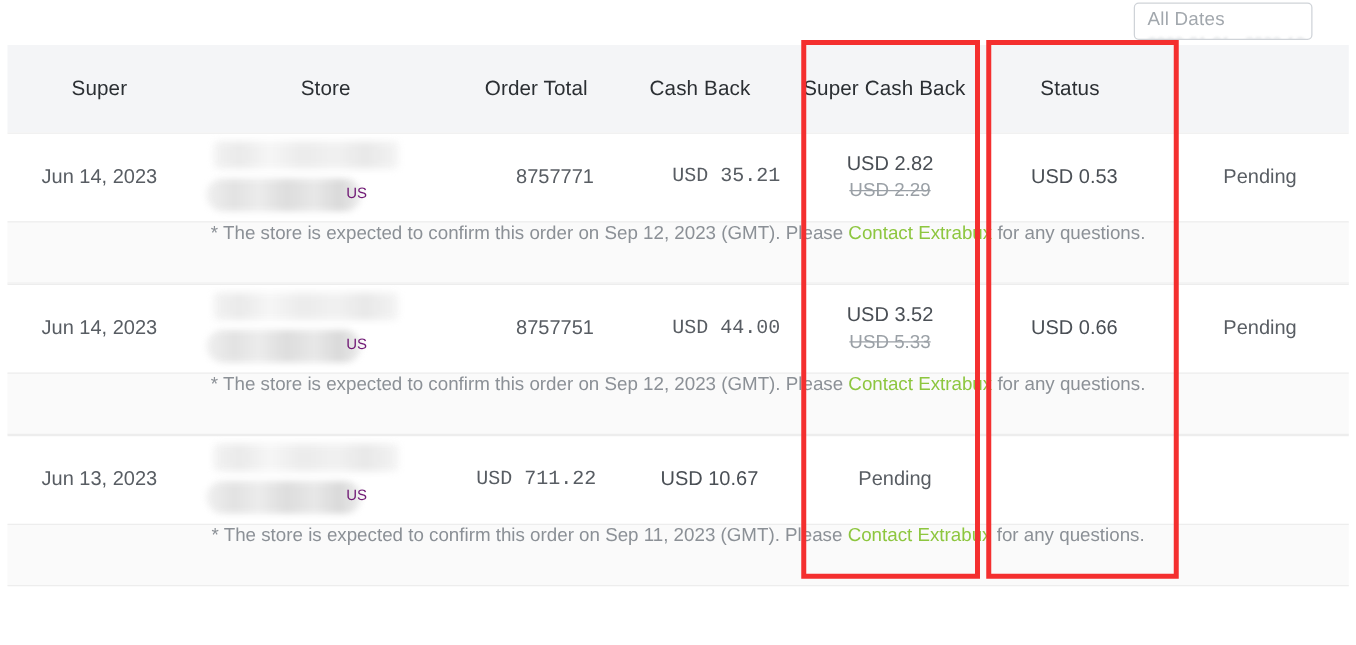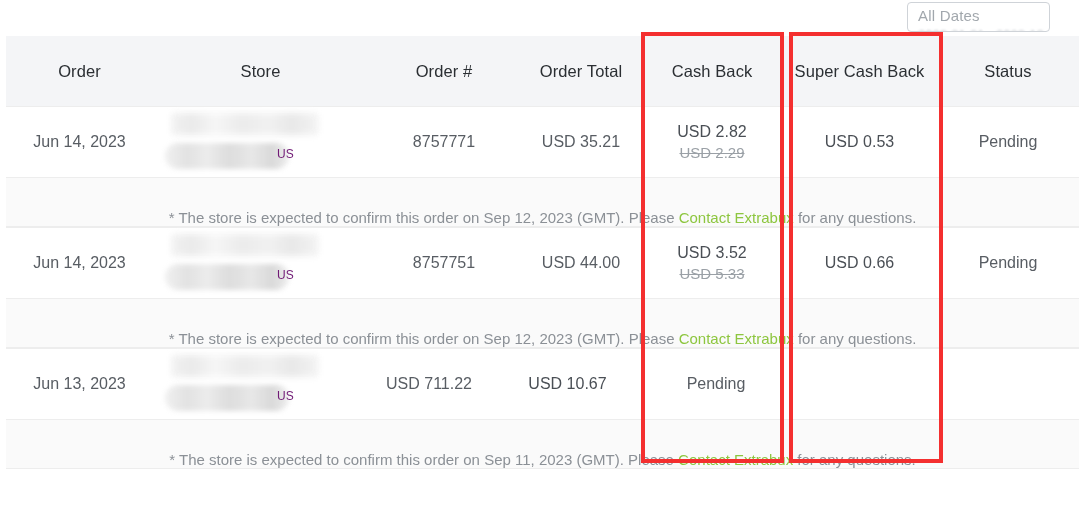--- a/index.html
+++ b/index.html
@@ -100,21 +100,21 @@
   }
   .td {
     font-size: 16px;
     color: #4a4f55;
     text-align: center;
     line-height: 1.35;
   }
 
   .cell-date { color: #585d63; }
   .cell-order { color: #585d63; }
-  .cell-total { color: #585d63; }
+  .cell-total { color: #585d63; font-family: Liberation Mono, monospace; }
   .cell-status { color: #585d63; }
 
   .cash-main { display: block; color: #4a4f55; }
   .cash-old {
     display: block;
     color: #9aa0a6;
     text-decoration: line-through;
     font-size: 15px;
     margin-top: 0;
   }
@@ -154,21 +154,21 @@
     position: absolute;
     left: 124px;
     top: 39px;
     font-size: 12px;
     color: #701a75;
   }
 
   
   .note-row {
     display: flex;
-    align-items: flex-end;
+    align-items: flex-start;
     justify-content: center;
     height: 48px;
     background: #fafafa;
     border-top: 1px solid #ededed;
     border-bottom: 1px solid #ededed;
   }
   .note-text {
     font-size: 15px;
     color: #8b9096;
     white-space: nowrap;
@@ -195,23 +195,22 @@
 <div class="topbar">
   <div class="date-filter">
     <span class="date-filter-label">All Dates</span>
     <span class="date-filter-sub">2023-01-01 - 2023-12-31</span>
   </div>
 </div>
 
 <div class="table">
 
   <div class="thead-row">
-    <div class="th col-date">Order</div>
+    <div class="th col-date">Super</div>
     <div class="th col-store">Store</div>
-    <div class="th col-order">Order #</div>
     <div class="th col-total">Order Total</div>
     <div class="th col-cash">Cash Back</div>
     <div class="th col-super">Super Cash Back</div>
     <div class="th col-status">Status</div>
   </div>
 
   <div class="row">
     <div class="td col-date cell-date">Jun 14, 2023</div>
     <div class="td col-store">
       <div class="store-cell">

